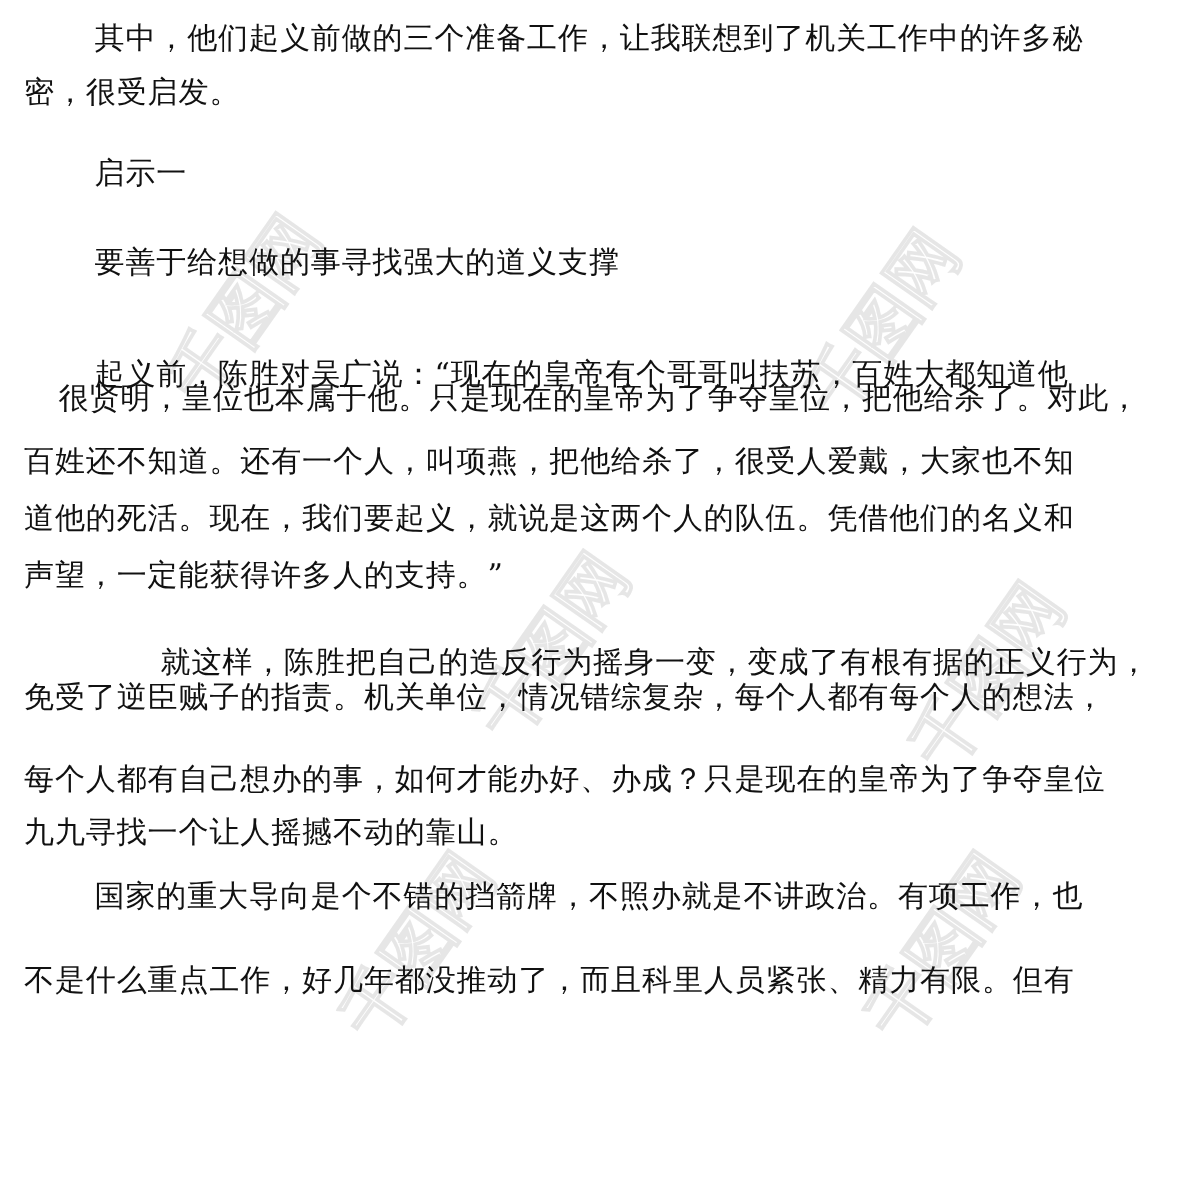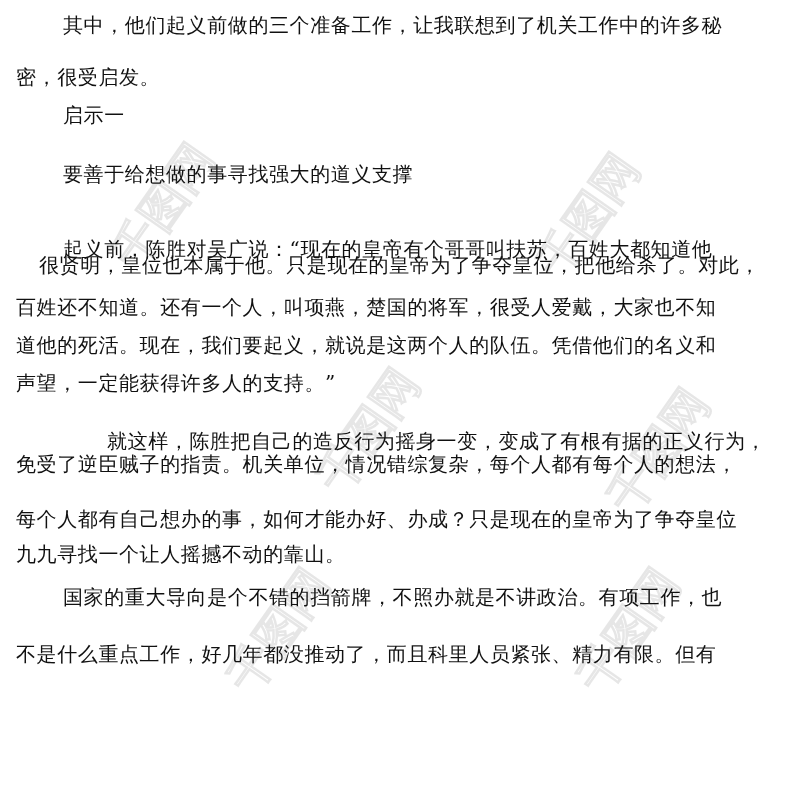--- a/index.html
+++ b/index.html
@@ -52,26 +52,26 @@
   <div id="watermarks">
       <div class="watermark" style="left: 95px; top: 175px;">千图网</div>
       <div class="watermark" style="left: 520px; top: 185px;">千图网</div>
       <div class="watermark" style="left: 300px; top: 400px;">千图网</div>
       <div class="watermark" style="left: 590px; top: 420px;">千图网</div>
       <div class="watermark" style="left: 210px; top: 600px;">千图网</div>
       <div class="watermark" style="left: 560px; top: 600px;">千图网</div>
     </div>
   <div id="lines">
       <div class="line indent" style="top: 12px;">其中，他们起义前做的三个准备工作，让我联想到了机关工作中的许多秘</div>
-      <div class="line" style="top: 64px;">密，很受启发。</div>
+      <div class="line" style="top: 48px;">密，很受启发。</div>
       <div class="line indent" style="top: 102px;">启示一</div>
       <div class="line indent" style="top: 161px;">要善于给想做的事寻找强大的道义支撑</div>
       <div class="line indent" style="top: 236px;">起义前，陈胜对吴广说：“现在的皇帝有个哥哥叫扶苏，百姓大都知道他</div>
       <div class="line" style="top: 252px; margin-left: 23px;">很贤明，皇位也本属于他。只是现在的皇帝为了争夺皇位，把他给杀了。对此，</div>
-      <div class="line" style="top: 294px;">百姓还不知道。还有一个人，叫项燕，楚国的将军，很受人爱戴，大家也不知</div>
+      <div class="line" style="top: 294px;">百姓还不知道。还有一个人，叫项燕，把他给杀了，很受人爱戴，大家也不知</div>
       <div class="line" style="top: 332px;">道他的死活。现在，我们要起义，就说是这两个人的队伍。凭借他们的名义和</div>
       <div class="line" style="top: 370px;">声望，一定能获得许多人的支持。”</div>
       <div class="line indent" style="top: 428px; margin-left: 44px;">就这样，陈胜把自己的造反行为摇身一变，变成了有根有据的正义行为，</div>
       <div class="line" style="top: 451px;">免受了逆臣贼子的指责。机关单位，情况错综复杂，每个人都有每个人的想法，</div>
       <div class="line" style="top: 506px;">每个人都有自己想办的事，如何才能办好、办成？只是现在的皇帝为了争夺皇位</div>
       <div class="line" style="top: 541px;">九九寻找一个让人摇撼不动的靠山。</div>
       <div class="line indent" style="top: 584px;">国家的重大导向是个不错的挡箭牌，不照办就是不讲政治。有项工作，也</div>
       <div class="line" style="top: 641px; font-family: Liberation Serif, serif;">不是什么重点工作，好几年都没推动了，而且科里人员紧张、精力有限。但有</div>
     </div>
 </div>

